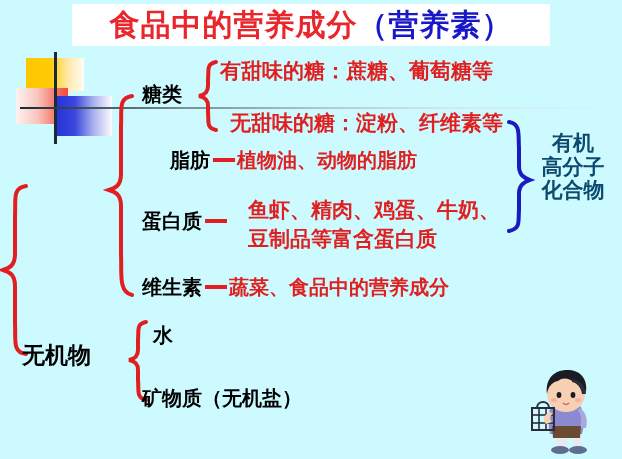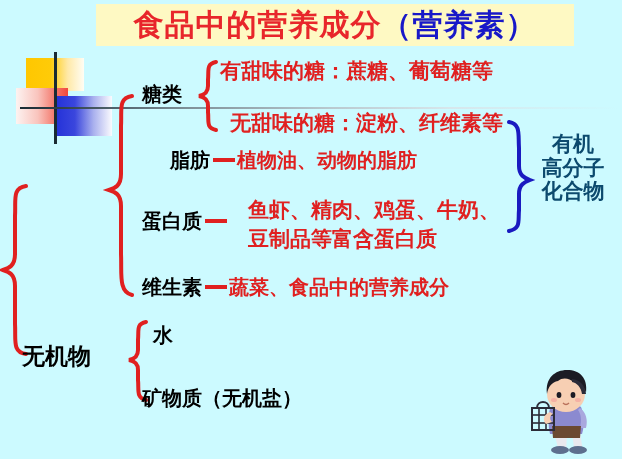--- a/index.html
+++ b/index.html
@@ -21,25 +21,24 @@
     overflow: hidden;
   }
 
   
   #title-banner {
     position: absolute;
     left: 72px;
     top: 4px;
     width: 478px;
     height: 42px;
-    background: #fef9c3;
+    background: #ffffff;
     display: flex;
     align-items: center;
     justify-content: center;
-    margin-left: 24px;
   }
   #title-text {
     font-family: "DejaVu Serif", "Liberation Serif", serif;
     font-weight: bold;
     font-size: 30px;
     line-height: 1;
     white-space: nowrap;
     letter-spacing: 1px;
   }
   .t-red { color: #e8262b; }
@@ -83,21 +82,21 @@
     top: 107px;
     width: 598px;
     height: 2px;
     background: linear-gradient(to right, #1a2b33 0%, #334550 8%, #7e9098 28%, #b9c9cf 52%, #d7e7ec 72%, #ccfaff 100%);
   }
 
   
   .node {
     position: absolute;
     white-space: nowrap;
-    font-family: Liberation Sans, sans-serif;
+    font-family: Liberation Serif, serif;
     font-weight: bold;
     line-height: 1.05;
   }
   .blk { color: #000000; }
   .red { color: #e02020; }
   .blu { color: #0c4a6e; }
 
   .lvl1 { font-size: 23px; }
   .lvl2 { font-size: 20px; }
   .leaf { font-size: 21px; }

